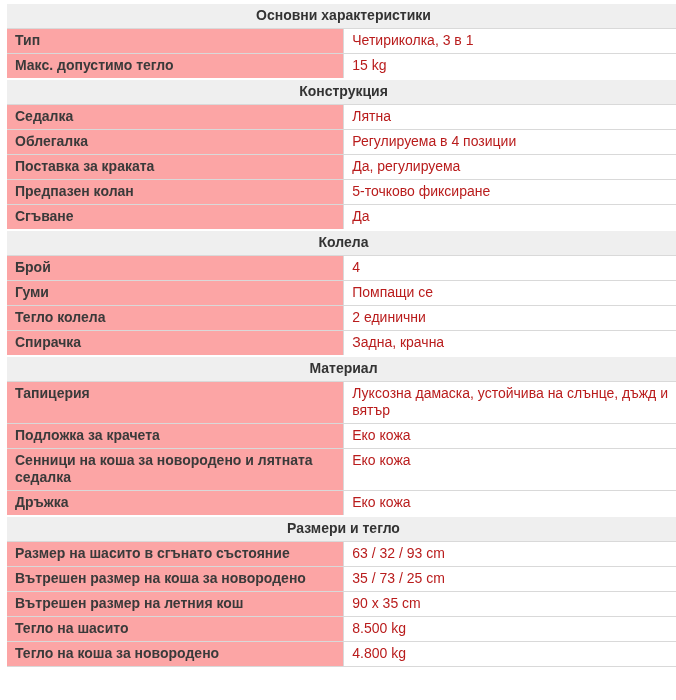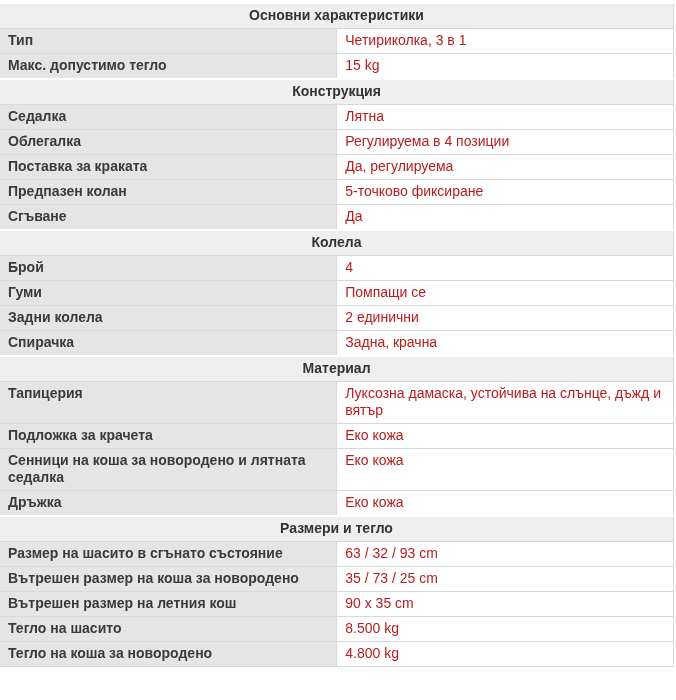--- a/index.html
+++ b/index.html
@@ -7,20 +7,21 @@
     padding: 0;
     background: #ffffff;
     font-family: "Liberation Sans", sans-serif;
   }
   .page {
     width: 676px;
     height: 700px;
     box-sizing: border-box;
     padding-top: 2px;
     background: #ffffff;
+    padding-left: 7px;
   }
   table.specs {
     width: 674px;
     border-collapse: collapse;
     table-layout: fixed;
     font-size: 14px;
     color: #3f3f3f;
     border-top: 1px solid #d9d9d9;
     border-right: 1px solid #d9d9d9;
   }
@@ -32,21 +33,21 @@
     word-wrap: break-word;
   }
   td.section-title {
     background: #efefef;
     font-weight: bold;
     text-align: center;
     color: #333333;
     border-top: 2px solid #ffffff;
   }
   td.label {
-    background: #e5e5e5;
+    background: #fca5a5;
     font-weight: bold;
     width: 299px; 
     color: #3a3a3a;
   }
   td.value {
     background: #ffffff;
     border-left: 1px solid #d9d9d9;
     padding-left: 7px;
     color: #b91c1c;
   }
@@ -109,21 +110,21 @@
     <td class="value">4</td>
   </tr>
 
   <tr>
     <td class="label">Гуми</td>
     <td class="value">Помпащи се</td>
   </tr>
 
 
   <tr>
-    <td class="label">Задни колела</td>
+    <td class="label">Тегло колела</td>
     <td class="value">2 единични</td>
   </tr>
 
   <tr>
     <td class="label">Спирачка</td>
     <td class="value">Задна, крачна</td>
   </tr>
 
   <tr>
     <td class="section-title" colspan="2">Материал</td>

